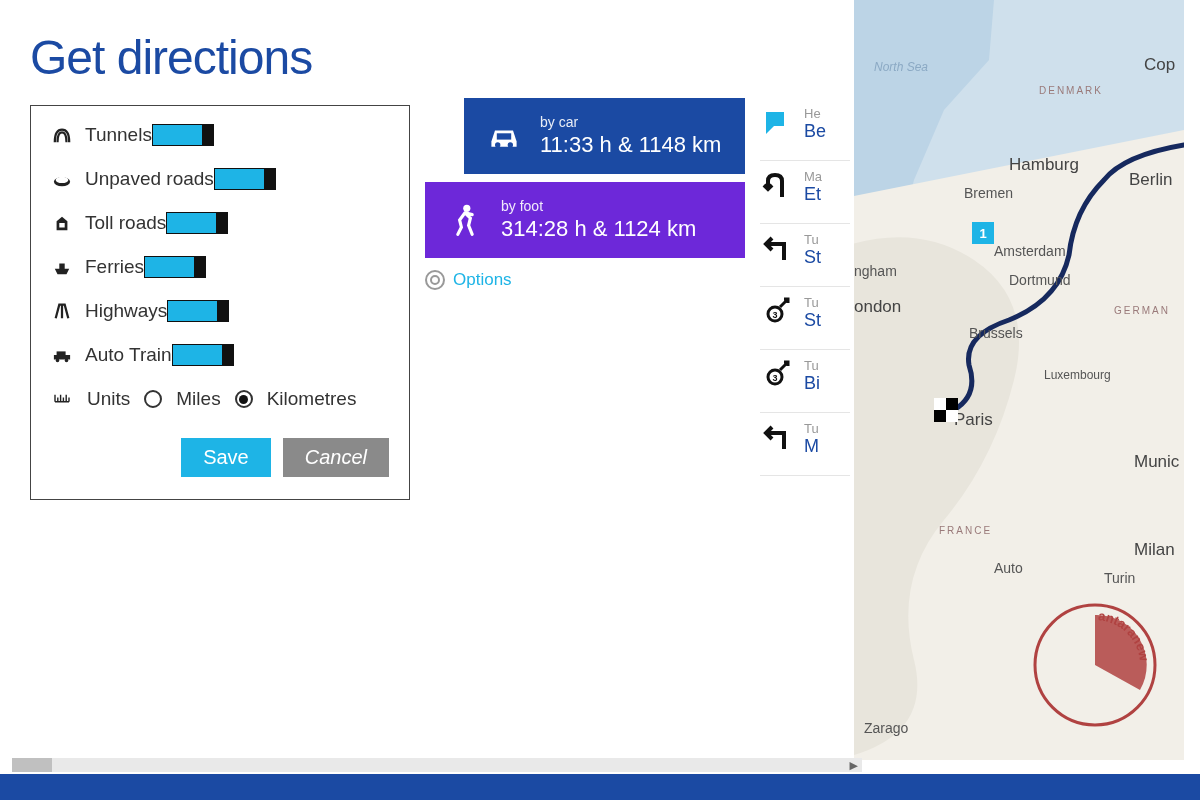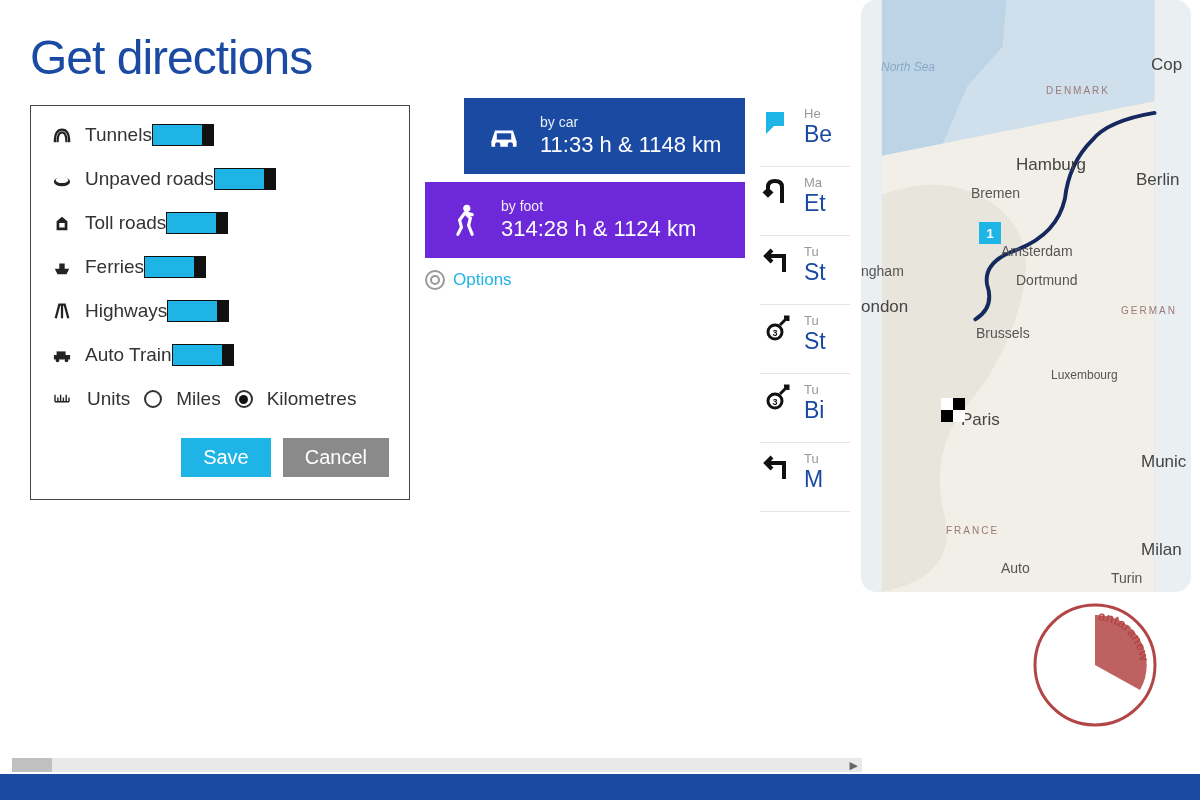--- a/index.html
+++ b/index.html
@@ -13,38 +13,38 @@
 .opt-left { display: flex; align-items: center; gap: 12px; }
 .opt-icon { width: 22px; height: 20px; display: flex; align-items: center; justify-content: center; }
 .opt-label { font-size: 19px; color: #333; }
 .toggle { width: 62px; height: 22px; background: linear-gradient(to right, #1eb4e6 0%, #1eb4e6 82%, #111 82%, #111 100%); border: 1.5px solid #111; }
 .units-row { display: flex; align-items: center; gap: 14px; margin-top: 6px; font-size: 19px; color: #333; }
 .radio { width: 18px; height: 18px; border: 2px solid #333; border-radius: 50%; display: inline-flex; align-items: center; justify-content: center; }
 .radio.sel::after { content: ""; width: 9px; height: 9px; background: #111; border-radius: 50%; }
 .btn-row { display: flex; justify-content: flex-end; gap: 12px; margin-top: 28px; }
 .btn { padding: 8px 22px; font-size: 20px; color: #fff; border: none; cursor: pointer; }
 .btn-save { background: #1eb4e6; }
-.btn-cancel { background: #8a8a8a; }
+.btn-cancel { background: #8a8a8a; font-style: italic; }
 .routes-col { flex: 1; padding-top: 68px; }
 .route-card { display: flex; align-items: center; gap: 16px; padding: 16px 20px; margin-bottom: 8px; color: #fff; }
 .route-car { background: #1b4aa3; margin-left: 39px; }
 .route-foot { background: #6d28d9; }
 .route-icon { width: 40px; height: 40px; display: flex; align-items: center; justify-content: center; }
 .route-text .mode { font-size: 14px; opacity: 0.9; }
 .route-text .detail { font-size: 22px; margin-top: 2px; }
 .options-link { display: flex; align-items: center; gap: 8px; margin-top: 12px; color: #1eb4e6; font-size: 17px; }
 .options-link .gear { width: 20px; height: 20px; border: 2px solid #999; border-radius: 50%; position: relative; display:flex;align-items:center;justify-content:center; }
 .options-link .gear::after { content:""; width:6px;height:6px;border:2px solid #999;border-radius:50%; }
 .dir-col { width: 90px; padding-top: 68px; overflow: hidden; }
 .dir-item { display:flex; align-items:flex-start; gap:10px; padding: 8px 0 18px 0; border-bottom: 1px solid #e5e5e5; }
 .dir-icon { width: 34px; height: 34px; display:flex;align-items:center;justify-content:center;font-size:26px;font-weight:bold; }
 .dir-txt { overflow:hidden; }
 .dir-sub { font-size: 13px; color: #999; }
-.dir-main { font-size: 23px; color: #1b4aa3; white-space: nowrap; }
-.map { position: absolute; right: 9px; top: 0; width: 330px; height: 592px; background: #eaeff2; overflow: hidden; border-radius: 15px; }
+.dir-main { font-size: 18px; color: #1b4aa3; white-space: nowrap; }
+.map { position: absolute; right: 16px; top: 0; width: 330px; height: 760px; background: #eaeff2; overflow: hidden; }
 .map svg { width: 100%; height: 100%; }
 .scrollbar { position: absolute; bottom: 28px; left: 12px; width: 850px; height: 14px; background: #e9e9e9; display:flex;align-items:center; }
 .scrollbar .thumb { width: 40px; height: 14px; background: #c0c0c0; }
 .scrollbar .arrow-r { position:absolute; right:4px; font-size:11px; color:#666; }
 .footer { position: absolute; bottom: 0; left: 0; width: 100%; height: 26px; background: #1b4aa3; }
 .watermark { position: absolute; right: 40px; bottom: 70px; width: 130px; height: 130px; opacity: 0.8; }
 .map-label { position:absolute; font-size: 14px; color: #555; font-weight: 500; }
 .map-label.big { font-size: 17px; color: #444; }
 .map-country { position:absolute; font-size: 10px; color: #9a7a7a; letter-spacing: 2px; }
 .map-sea { position:absolute; font-size: 12px; color: #8ba9c4; font-style: italic; }

